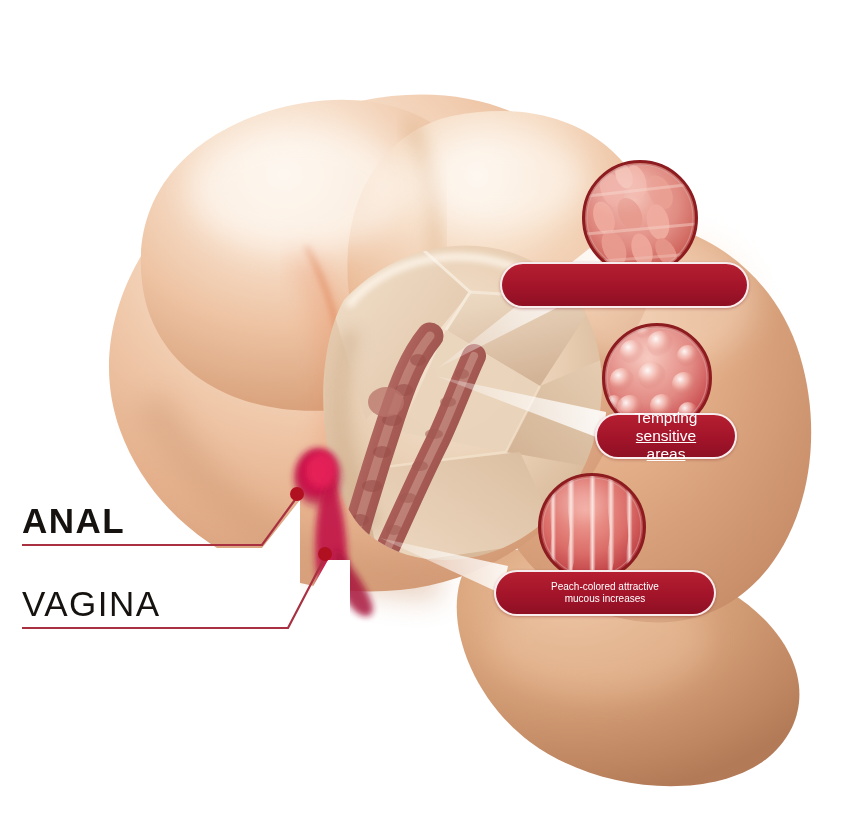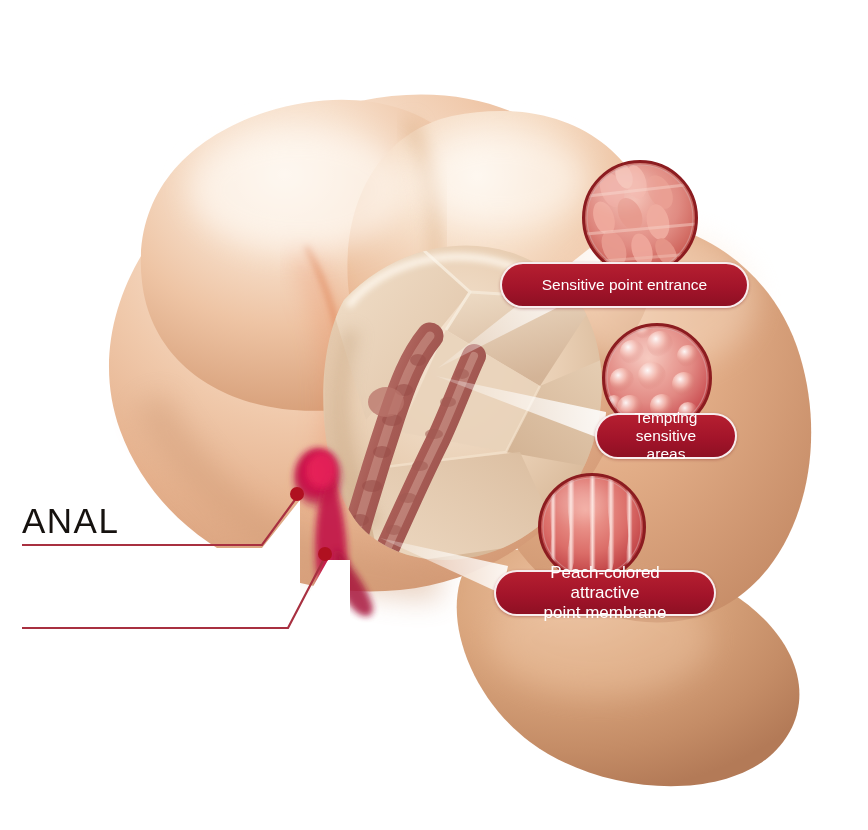--- a/index.html
+++ b/index.html
@@ -1,32 +1,32 @@
 <!DOCTYPE html>
 <html><head>
 <meta charset="utf-8">
 <style>
   html,body{margin:0;padding:0;background:#fff;}
   body{width:868px;height:830px;overflow:hidden;font-family:"Liberation Sans",sans-serif;}
   #stage{position:relative;width:868px;height:830px;background:#ffffff;}
   #art{position:absolute;inset:0;}
   .lbl{position:absolute;font-family:"Liberation Sans",sans-serif;font-weight:400;
        letter-spacing:1.5px;color:#16120f;white-space:nowrap;}
-  .lbl.anal{left:22px;top:501px;font-size:35px;}
+  .lbl.anal{left:22px;top:501px;font-size:35px;font-weight:bold;}
   .lbl.vag{left:22px;top:584px;font-size:35px;}
   .badge{position:absolute;display:flex;align-items:center;justify-content:center;
          text-align:center;color:#fff;border-radius:999px;
          border:2.5px solid rgba(255,255,255,.92);
          background:linear-gradient(180deg,#b51f30 0%,#a3142a 55%,#8e1023 100%);
          box-shadow:0 1px 3px rgba(120,20,30,.35);
          font-family:"Liberation Sans",sans-serif;line-height:1.18;}
   .badge span{display:block;padding:0 10px;}
   #b1{left:500px;top:262px;width:245px;height:42px;font-size:15.5px;}
   #b2{left:595px;top:413px;width:138px;height:42px;font-size:15.5px;}
-  #b3{left:494px;top:570px;width:218px;height:42px;font-size:17px;}
+  #b3{left:494px;top:570px;width:218px;height:42px;font-size:10px;}
 </style>
 </head>
 <body>
 
 <div id="stage">
 
   <svg id="art" viewBox="0 0 868 830" width="868" height="830">
     <defs>
       <radialGradient id="gBodyMain" cx="38%" cy="26%" r="82%">
         <stop offset="0%" stop-color="#fdf3e9"></stop>
@@ -314,32 +314,32 @@
 
     <g fill="none" stroke="#a83040" stroke-width="2.2">
       <path d="M22 545 L262 545 L297 497"></path>
       <path d="M22 628 L288 628 L325 557"></path>
     </g>
     <circle cx="297" cy="494" r="7" fill="#b01020"></circle>
     <circle cx="325" cy="554" r="7" fill="#b01020"></circle>
   </svg>
 
   <div class="lbl anal">ANAL</div>
+  <div class="lbl vag">VAGINA</div>
 
   <div class="badge" id="b1">
     <span>
-      <span style="display: block;">Sensitive point entrance</span>
     </span>
   </div>
   <div class="badge" id="b2">
     <span>
       <span style="display: block;">Tempting</span>
-      <span style="display: block;">sensitive areas</span>
+      <span style="display: block; text-decoration: underline;">sensitive areas</span>
     </span>
   </div>
   <div class="badge" id="b3">
     <span>
       <span style="display: block;">Peach-colored attractive</span>
-      <span style="display: block;">point membrane</span>
+      <span style="display: block;">mucous increases</span>
     </span>
   </div>
 
 </div>
 
 </body></html>

